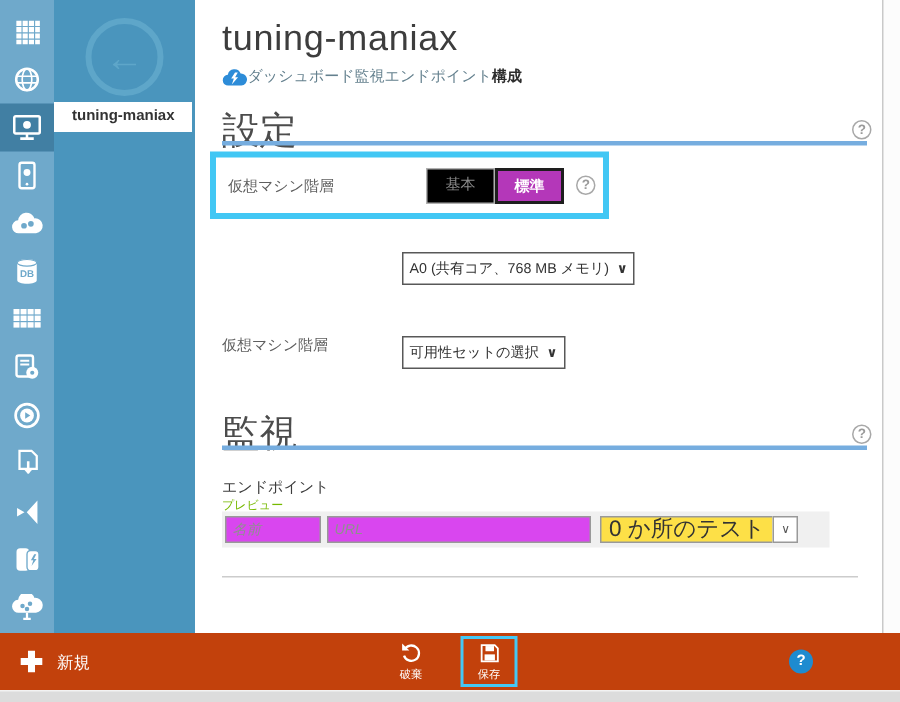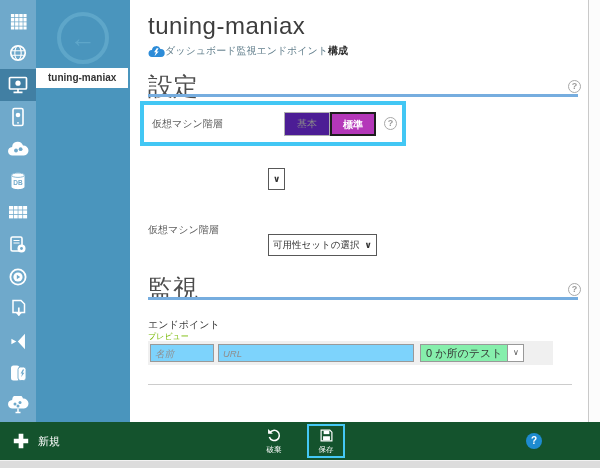--- a/index.html
+++ b/index.html
@@ -34,47 +34,47 @@
   .rule { position:absolute; left:18px; width:430px; height:3px; background:#76ADDF; }
   .help-q { position:absolute; width:13px; height:13px; border:1px solid #a8a8a8; border-radius:50%;
             color:#9a9a9a; font-size:9px; font-weight:bold; line-height:11px; text-align:center; background:#fff; }
 
   .hl-box { position:absolute; left:10px; top:101px; width:266px; height:45px; border:4px solid #42C7F4;
             display:flex; align-items:center; padding-left:8px; }
   .form-label { font-size:10px; color:#5e5e5e; }
   .hl-box .form-label { width:132px; }
   .tier-toggle { display:flex; align-items:center; }
   .tier-btn { min-width:46px; height:24px; font-size:10px; line-height:22px; text-align:center; padding:0 6px; cursor:pointer; }
-  .tier-btn.basic { background:#4c1d95; border:1px solid #b0b0b0; color:#8a8a8a; }
+  .tier-btn.basic { background:#000000; border:1px solid #b0b0b0; color:#8a8a8a; }
   .tier-btn.standard { background:#B437B9; border:2px solid #1e1e1e; color:#fff; font-weight:bold; margin-left:0; }
   .q-inline { position:static; margin-left:8px; flex:0 0 auto; }
 
   .form-row-label { position:absolute; left:18px; font-size:10px; color:#5e5e5e; }
   .dropdown { position:absolute; left:138px; height:22px; background:#fff; border:1px solid #585858;
               display:inline-flex; align-items:center; gap:5px; padding:0 4px; font-size:9.5px; color:#333; white-space:nowrap; cursor:pointer; }
   .dropdown .chev { font-size:9px; font-weight:bold; color:#333; }
 
   .ep-label { position:absolute; left:18px; top:318px; font-size:10px; color:#3c3c3c; }
   .ep-badge { position:absolute; left:18px; top:331px; font-size:8px; font-weight:normal; color:#76B900; }
   .ep-row { position:absolute; left:18px; top:341px; width:405px; height:24px; background:#f0f0f0;
             display:flex; align-items:center; gap:4px; padding:0 2px; }
-  .ep-input { height:18px; border:1px solid #999; background:#7dd3fc; font-size:9.5px; padding:0 4px;
+  .ep-input { height:18px; border:1px solid #999; background:#d946ef; font-size:9.5px; padding:0 4px;
               font-family:"Liberation Sans","DejaVu Sans",sans-serif; color:#333; }
   .ep-input::placeholder { font-style:italic; color:#8f8f8f; opacity:1; }
   .ep-name { width:64px; }
-  .ep-url { width:196px; }
+  .ep-url { width:176px; }
   .ep-select { display:flex; align-items:stretch; height:18px; margin-left:2px; cursor:pointer; }
-  .ep-select .txt { background:#86efac; border:1px solid #999; border-right:none; font-size:11px; color:#333;
+  .ep-select .txt { background:#fde047; border:1px solid #999; border-right:none; font-size:15px; color:#333;
                     padding:0 5px; line-height:16px; white-space:nowrap; }
   .ep-select .chevcell { background:#fff; border:1px solid #999; width:17px; text-align:center;
                          font-size:8px; line-height:16px; color:#555; }
   .divider { position:absolute; left:18px; top:384px; width:424px; height:1px; background:#ccc; }
 
   
-  .cmdbar { position:absolute; left:0; top:422px; width:600px; height:38px; background:#14532d; }
+  .cmdbar { position:absolute; left:0; top:422px; width:600px; height:38px; background:#c2410c; }
   .new-btn { position:absolute; left:12px; top:0; height:38px; display:flex; align-items:center; gap:8px; cursor:pointer; }
   .new-btn .lbl { color:#fff; font-size:11px; }
   .center-group { position:absolute; left:50%; top:0; transform:translateX(-50%); height:38px;
                   display:flex; align-items:center; gap:14px; }
   .cmd-btn { display:flex; flex-direction:column; align-items:center; justify-content:center; gap:2px;
              width:38px; height:34px; cursor:pointer; }
   .cmd-btn .lbl { color:#fff; font-size:7.5px; }
   .cmd-btn.save { border:2px solid #44C8F5; }
   .help-btn { position:absolute; right:58px; top:11px; width:16px; height:16px; border-radius:50%;
               background:#1E8BD0; color:#fff; font-size:10px; font-weight:bold; text-align:center; line-height:16px; cursor:pointer; }
@@ -224,25 +224,26 @@
     <div class="hl-box">
       <span class="form-label">仮想マシン階層</span>
       <div class="tier-toggle">
         <span class="tier-btn basic">基本</span>
         <span class="tier-btn standard">標準</span>
       </div>
       <div class="help-q q-inline"><span>?</span></div>
     </div>
 
     <div class="dropdown" style="top:168px">
+      <span>A0 (共有コア、768 MB メモリ)</span>
       <span class="chev">∨</span>
     </div>
 
     <div class="form-row-label" style="top:223px">仮想マシン階層</div>
-    <div class="dropdown" style="top:234px">
+    <div class="dropdown" style="top:224px">
       <span>可用性セットの選択</span>
       <span class="chev">∨</span>
     </div>
 
     <div class="section-title" style="top:272px">監視</div>
     <div class="help-q" style="left:438px; top:283px"><span>?</span></div>
     <div class="rule" style="top:297px"></div>
 
     <div class="ep-label">エンドポイント</div>
     <div class="ep-badge">プレビュー</div>

